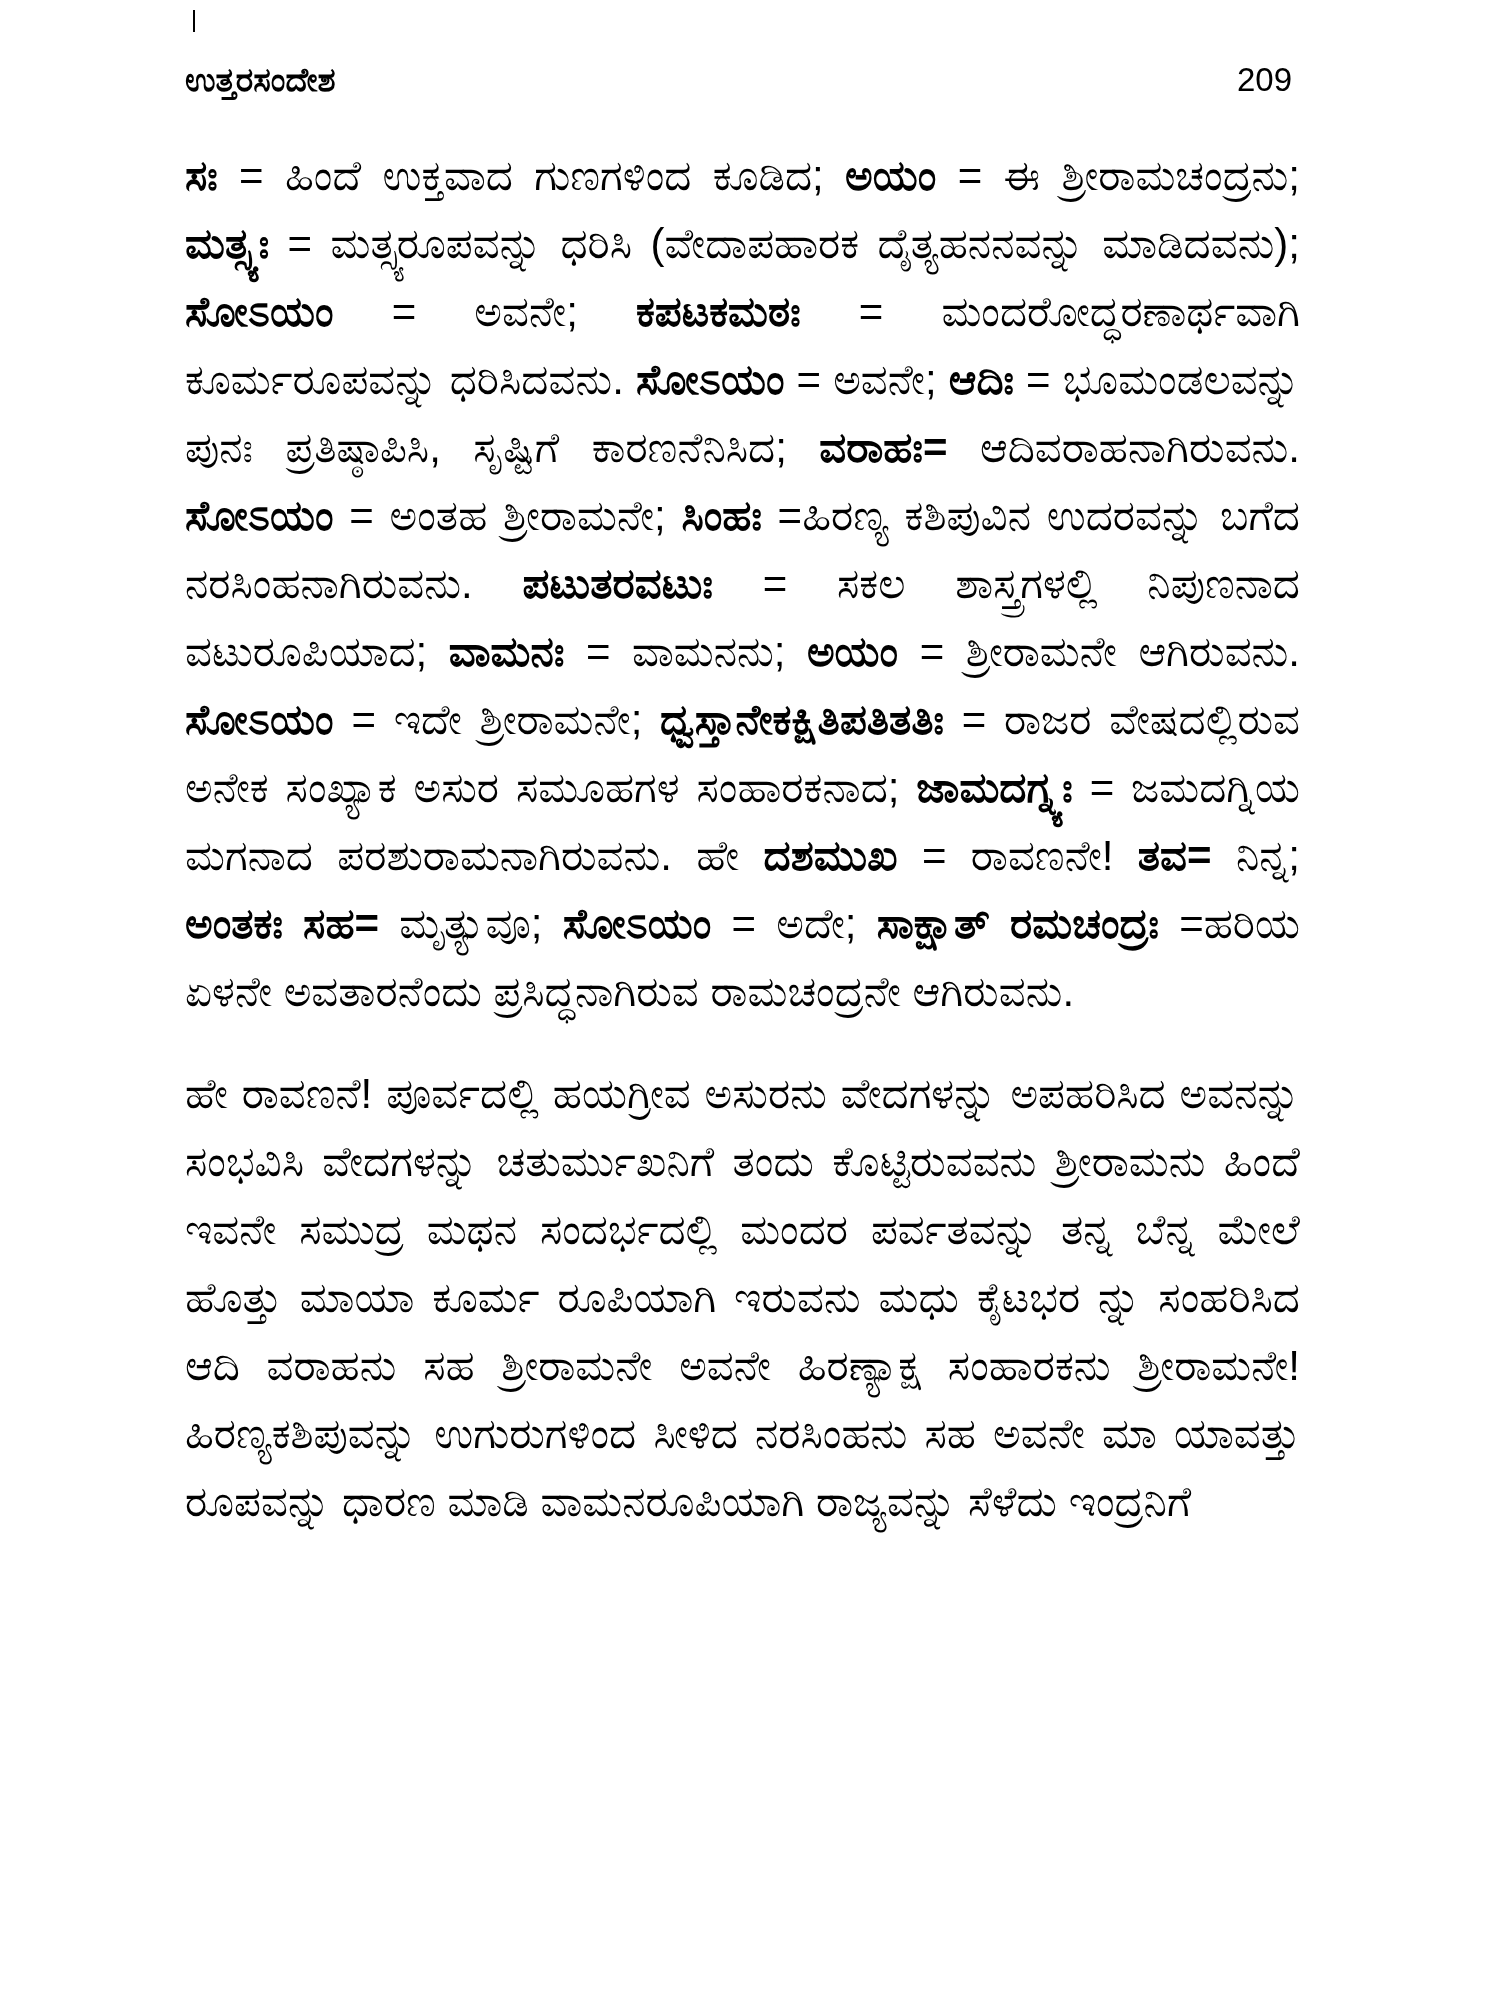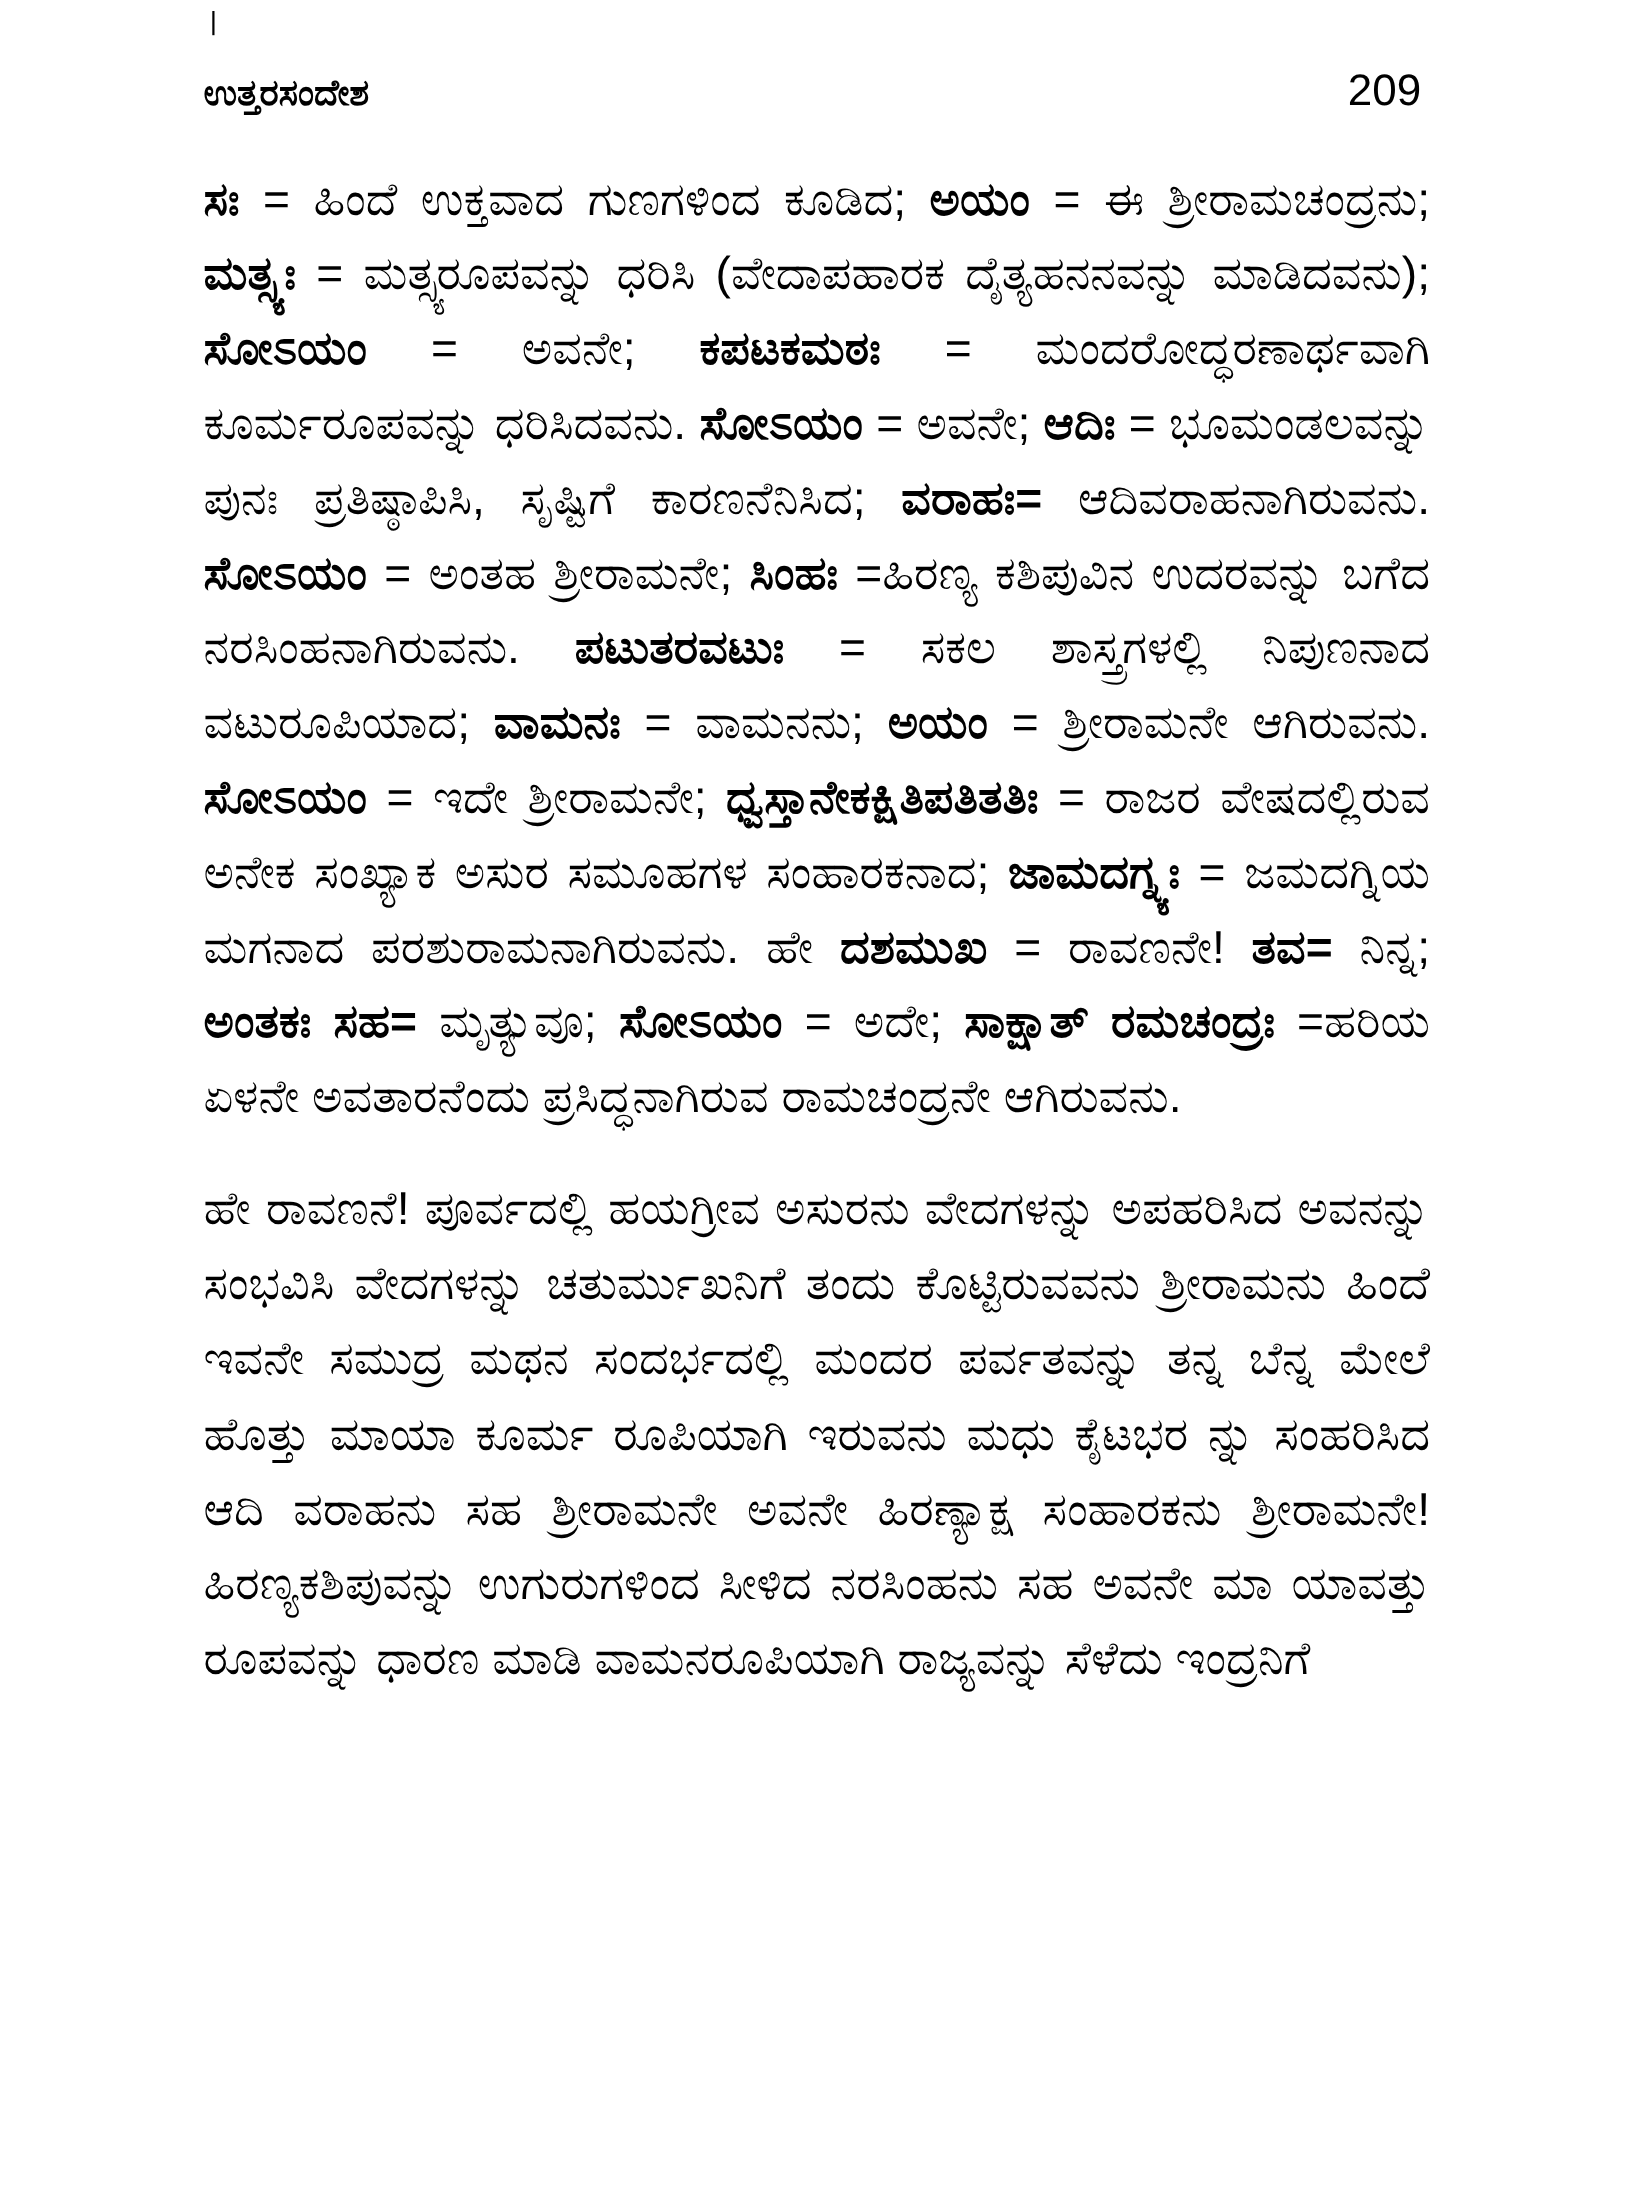--- a/index.html
+++ b/index.html
@@ -29,21 +29,21 @@
     margin-bottom: 42px;
     gap: 12px;
   }
   .header-title {
     font-size: 33px;
     font-weight: 700;
     letter-spacing: 0px;
     line-height: 1.2;
   }
   .header-page-number {
-    font-size: 40px;
+    font-size: 33px;
     font-weight: 400;
     padding-right: 8px;
     margin-left: 28px;
   }
   .body-text {
     font-size: 42px;
     line-height: 1.62;
     text-align: justify;
     text-justify: inter-word;
     letter-spacing: 0px;

